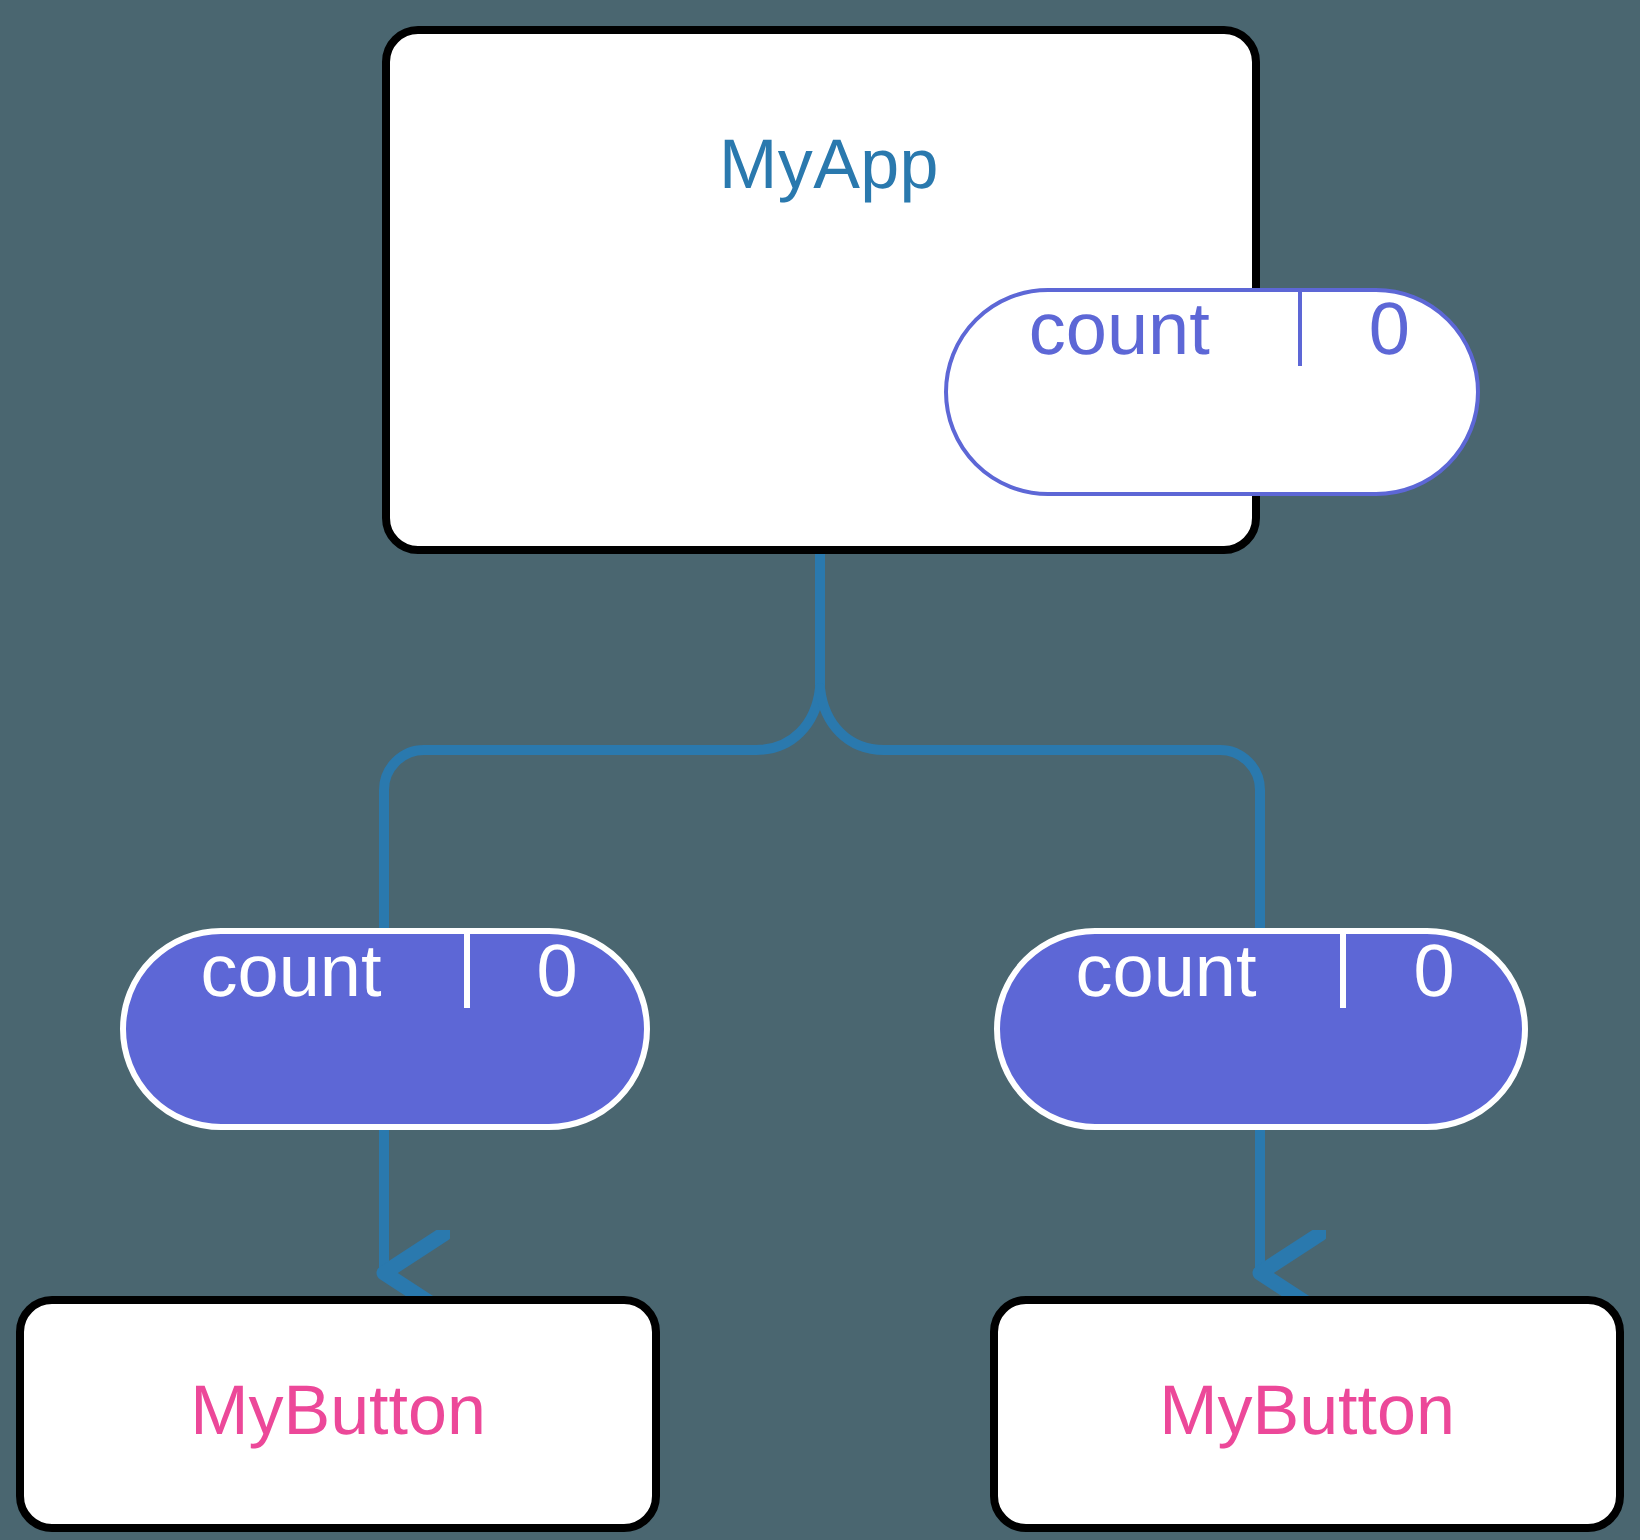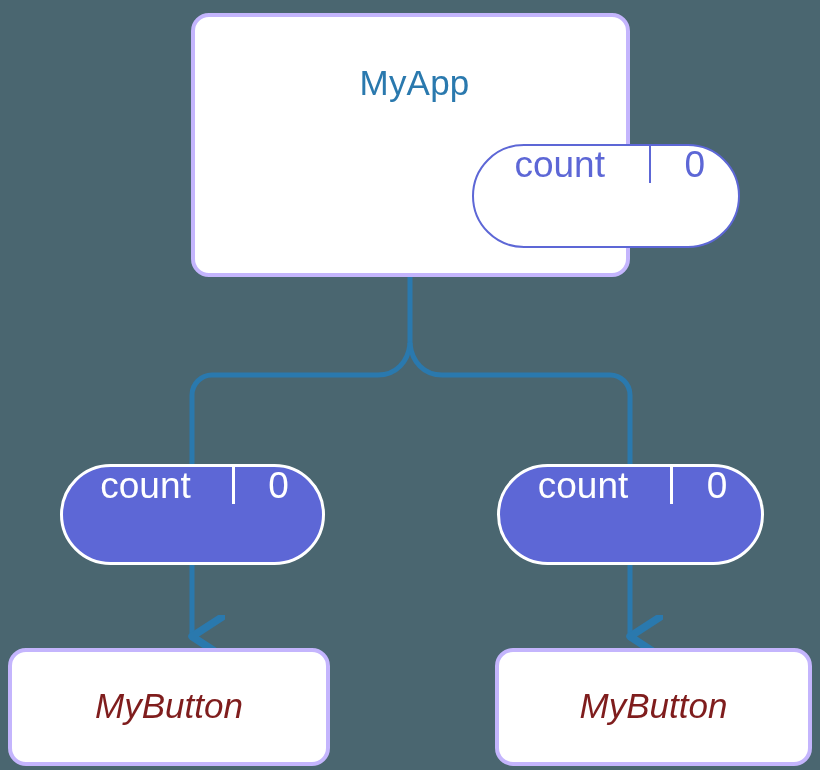--- a/index.html
+++ b/index.html
@@ -24,21 +24,21 @@
     top: 0;
     width: 820px;
     height: 770px;
   }
 
   
   .component-box {
     position: absolute;
     box-sizing: border-box;
     background: #ffffff;
-    border: 4px solid #c4b5fd;
+    border: 4px solid #000000;
     border-radius: 18px;
   }
   #app-box {
     left: 191px;
     top: 13px;
     width: 439px;
     height: 264px;
   }
   #app-title {
     position: absolute;
@@ -138,25 +138,24 @@
     top: 648px;
     width: 317px;
     height: 118px;
   }
   .leaf-title {
     position: absolute;
     left: 0;
     top: 36px;
     width: 100%;
     text-align: center;
-    color: #7f1d1d;
+    color: #ec4899;
     font-size: 35px;
     font-weight: 400;
     line-height: 1;
-    font-style: italic;
   }
 </style>
 </head>
 <body>
 
 <div id="stage">
 
   <svg id="edges" viewBox="0 0 820 770">
     <defs>
       <marker id="arrowhead" markerWidth="9" markerHeight="8" refX="4.2" refY="6.6" orient="auto" markerUnits="strokeWidth">

